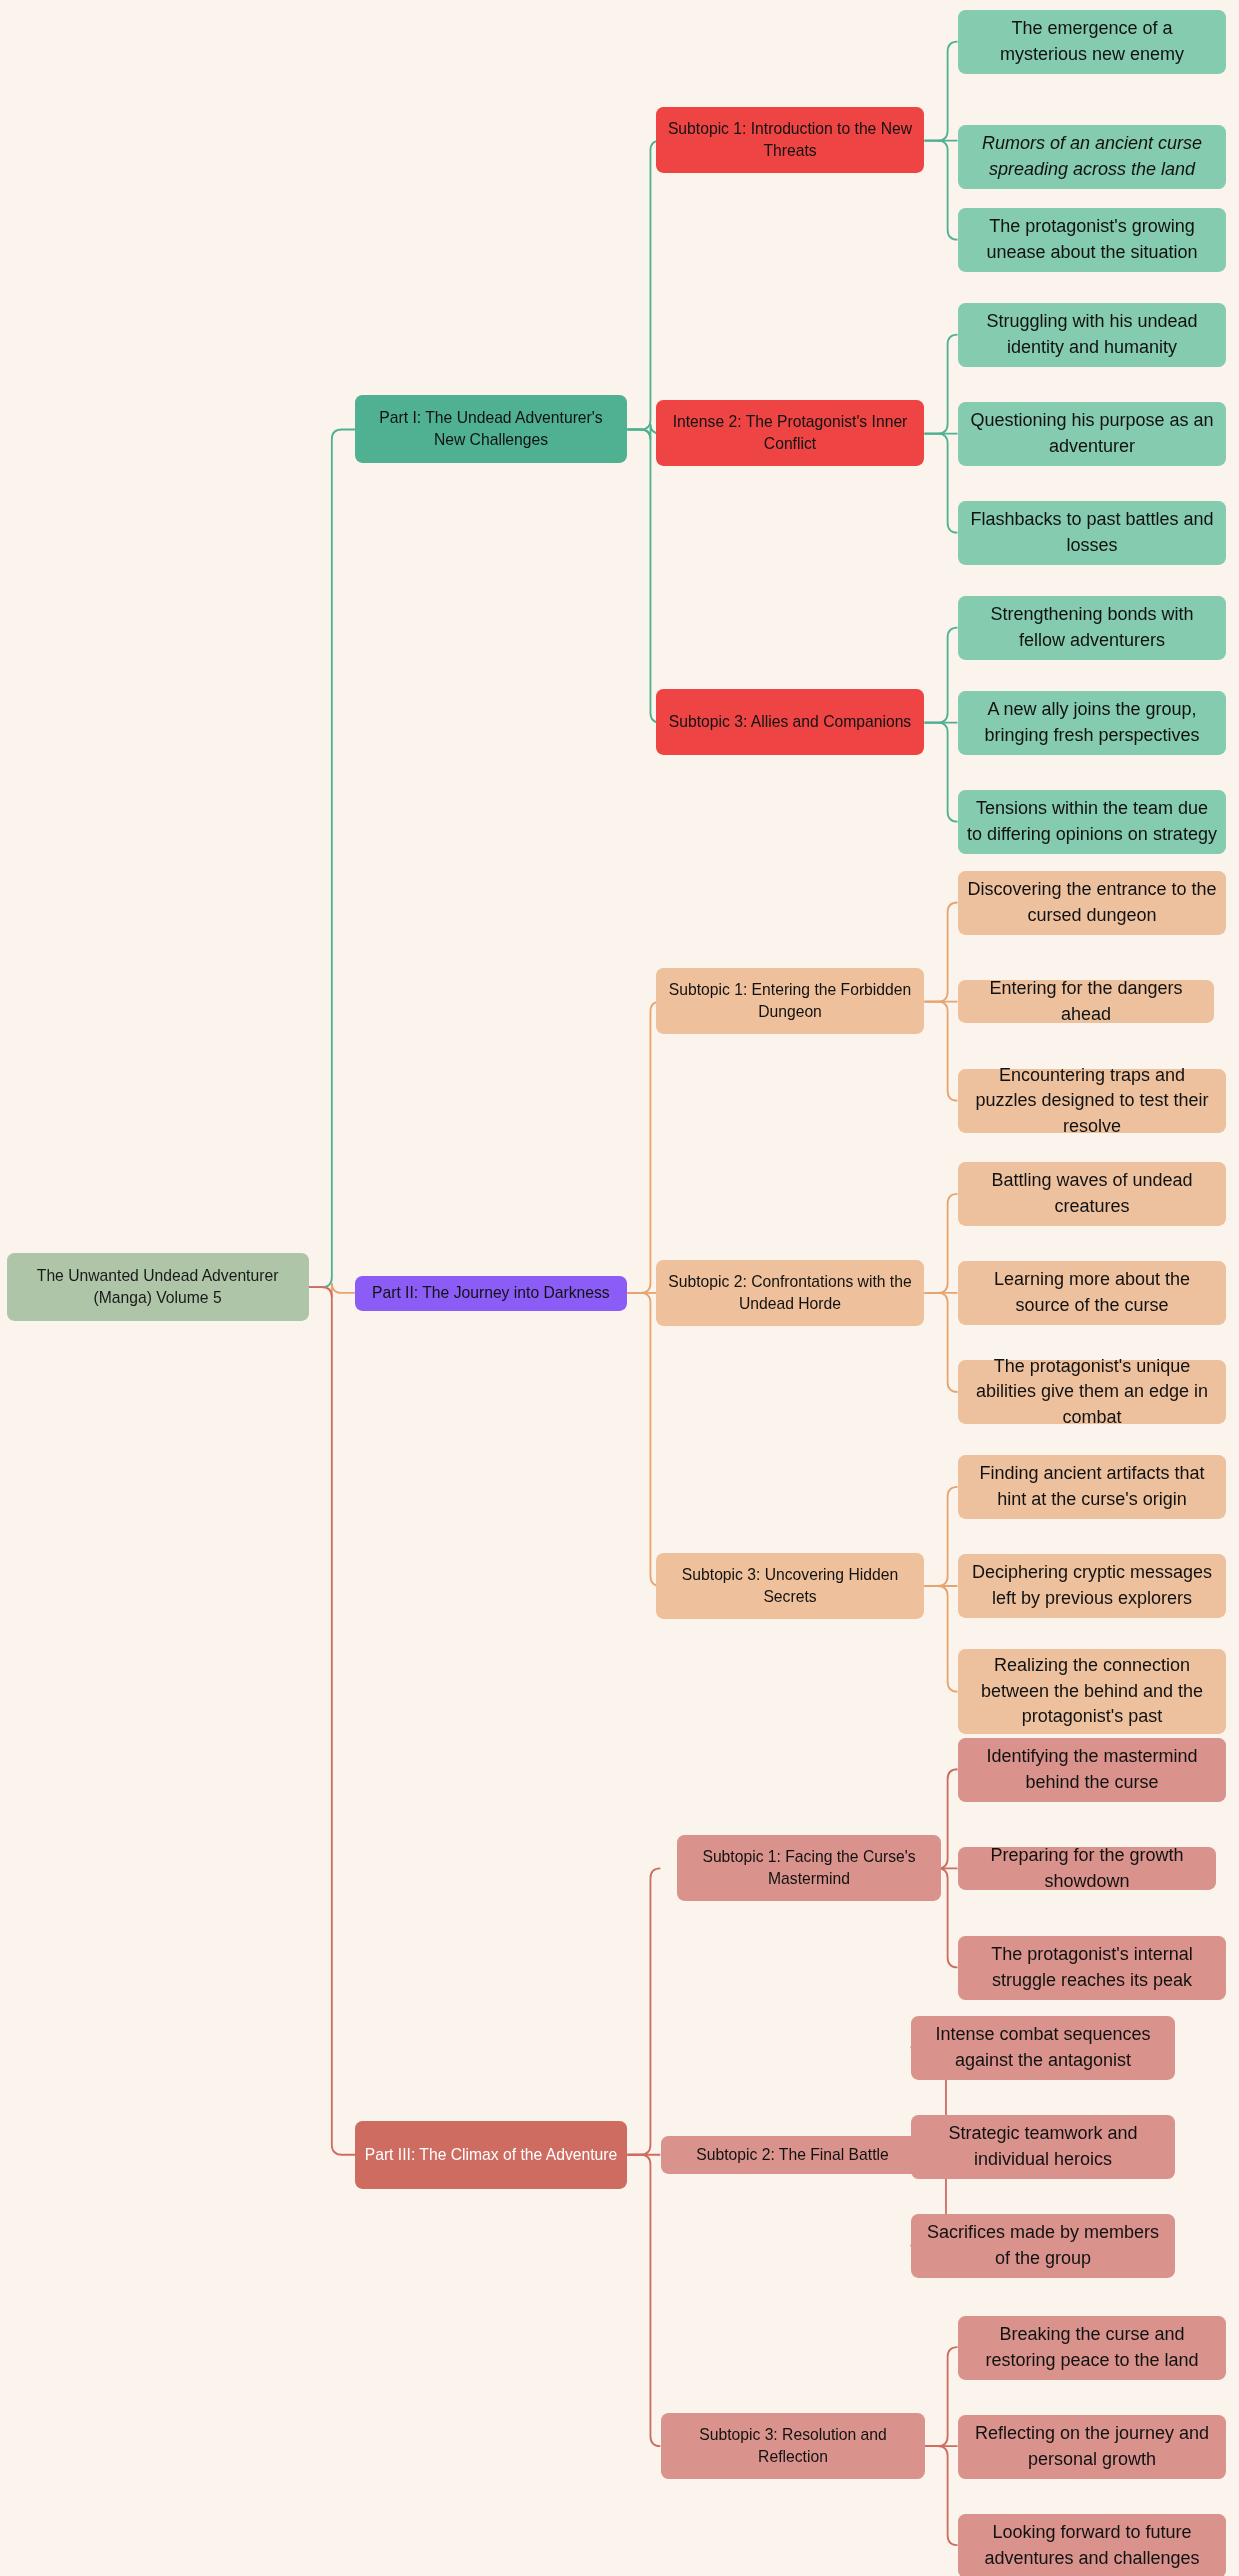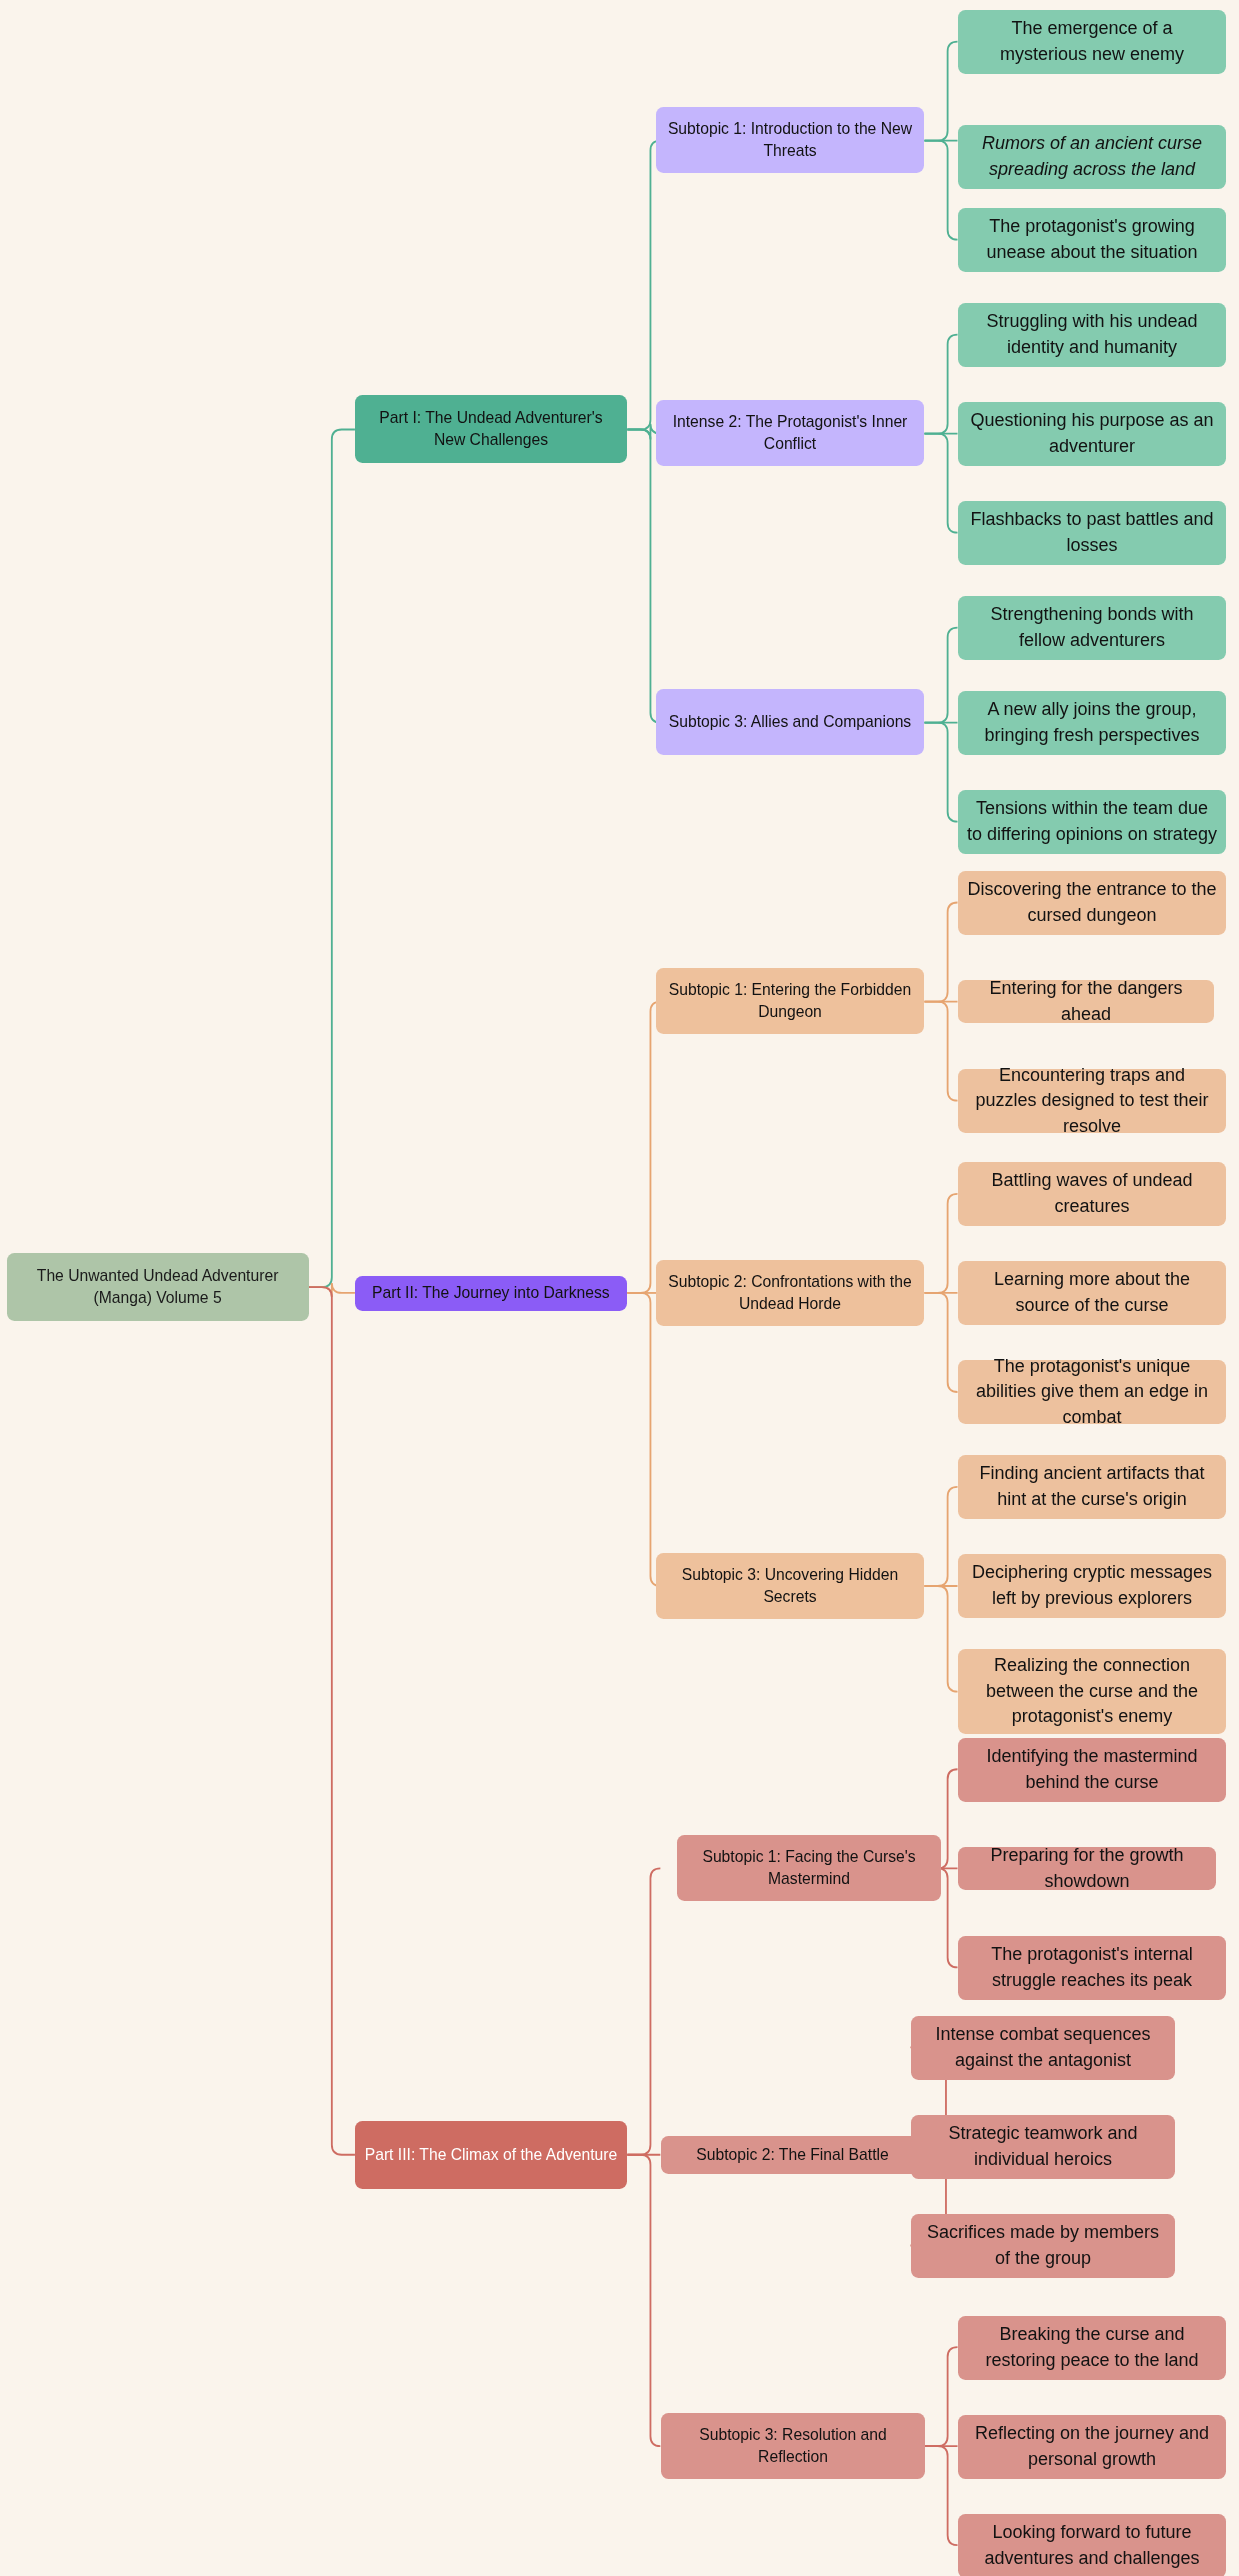--- a/index.html
+++ b/index.html
@@ -21,21 +21,21 @@
     padding:5px 8.3px;
     white-space:pre-line;
   }
   .root{
     background:#aec5a8;color:#1a1a1a;font-size:15.7px;
   }
   .branch{font-size:15.7px;}
   .sub{font-size:15.7px;}
   .leaf{font-size:18px;}
   .g-branch{background:#4fb092;color:#121212;}
-  .g-sub{background:#c4b5fd;color:#121212;}
+  .g-sub{background:#ef4444;color:#121212;}
   .g-leaf{background:#84cbaf;color:#121212;}
   .o-branch{background:#8b5cf6;color:#121212;padding-left:8px;}
   .o-sub{background:#eec19c;color:#121212;}
   .o-leaf{background:#edc19e;color:#121212;}
   .r-branch{background:#ce6c62;color:#ffffff;}
   .r-sub{background:#d9938c;color:#121212;}
   .r-leaf{background:#d9938c;color:#121212;}
 </style>
 </head>
 <body>
@@ -102,21 +102,21 @@
       <div class="node leaf o-leaf" style="left: 958px; width: 268px; height: 64px; top: 871px;">Discovering the entrance to the cursed dungeon</div>
       <div class="node leaf o-leaf" style="left: 958px; width: 256px; height: 43px; top: 980px;">Entering for the dangers ahead</div>
       <div class="node leaf o-leaf" style="left: 958px; width: 268px; height: 64px; top: 1069px;">Encountering traps and puzzles designed to test their resolve</div>
       <div class="node sub o-sub" style="left: 656px; width: 268px; height: 66px; top: 1260px;">Subtopic 2: Confrontations with the Undead Horde</div>
       <div class="node leaf o-leaf" style="left: 958px; width: 268px; height: 64px; top: 1162px;">Battling waves of undead creatures</div>
       <div class="node leaf o-leaf" style="left: 958px; width: 268px; height: 64px; top: 1261px;">Learning more about the source of the curse</div>
       <div class="node leaf o-leaf" style="left: 958px; width: 268px; height: 64px; top: 1360px;">The protagonist's unique abilities give them an edge in combat</div>
       <div class="node sub o-sub" style="left: 656px; width: 268px; height: 66px; top: 1553px;">Subtopic 3: Uncovering Hidden Secrets</div>
       <div class="node leaf o-leaf" style="left: 958px; width: 268px; height: 64px; top: 1455px;">Finding ancient artifacts that hint at the curse's origin</div>
       <div class="node leaf o-leaf" style="left: 958px; width: 268px; height: 64px; top: 1554px;">Deciphering cryptic messages left by previous explorers</div>
-      <div class="node leaf o-leaf" style="left: 958px; width: 268px; height: 85px; top: 1649px;">Realizing the connection between the curse and the protagonist's enemy</div>
+      <div class="node leaf o-leaf" style="left: 958px; width: 268px; height: 85px; top: 1649px;">Realizing the connection between the behind and the protagonist's past</div>
       <div class="node branch r-branch" style="left: 355px; width: 272px; height: 68px; top: 2121px;">Part III: The Climax of the Adventure</div>
       <div class="node sub r-sub" style="left: 665px; width: 264px; height: 66px; top: 1835px; margin-left: 12px;">Subtopic 1: Facing the Curse's Mastermind</div>
       <div class="node leaf r-leaf" style="left: 958px; width: 268px; height: 64px; top: 1738px;">Identifying the mastermind behind the curse</div>
       <div class="node leaf r-leaf" style="left: 958px; width: 258px; height: 43px; top: 1847px;">Preparing for the growth showdown</div>
       <div class="node leaf r-leaf" style="left: 958px; width: 268px; height: 64px; top: 1936px;">The protagonist's internal struggle reaches its peak</div>
       <div class="node sub r-sub" style="left: 661px; width: 263px; height: 38px; top: 2136px;">Subtopic 2: The Final Battle</div>
       <div class="node leaf r-leaf" style="left: 911px; width: 264px; height: 64px; top: 2016px;">Intense combat sequences against the antagonist</div>
       <div class="node leaf r-leaf" style="left: 911px; width: 264px; height: 64px; top: 2115px;">Strategic teamwork and individual heroics</div>
       <div class="node leaf r-leaf" style="left: 911px; width: 264px; height: 64px; top: 2214px;">Sacrifices made by members of the group</div>
       <div class="node sub r-sub" style="left: 661px; width: 264px; height: 66px; top: 2413px;">Subtopic 3: Resolution and Reflection</div>

